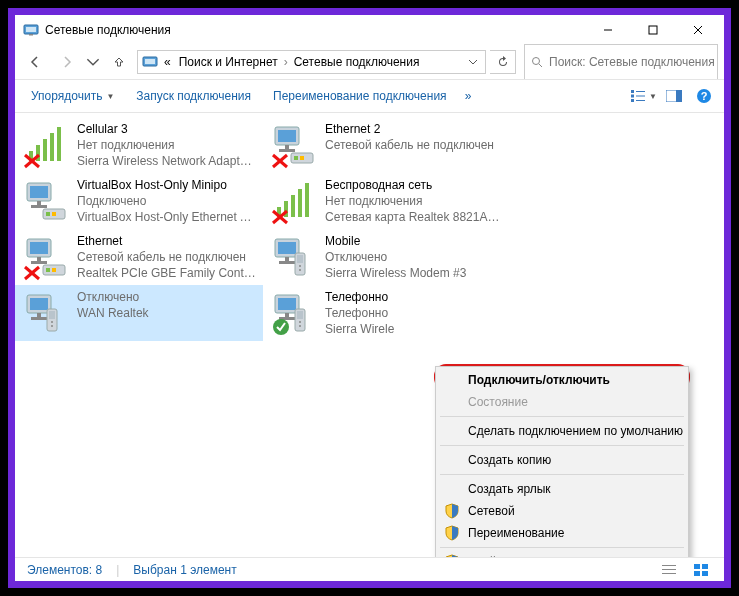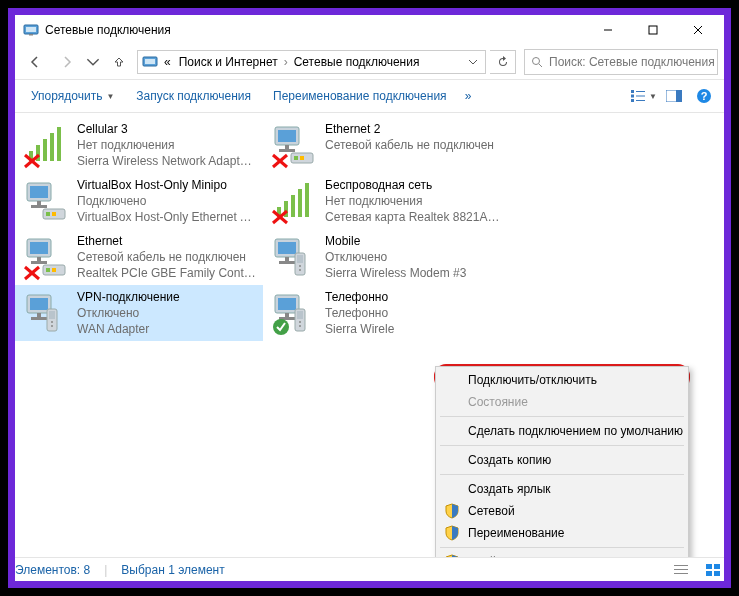--- a/index.html
+++ b/index.html
@@ -48,21 +48,21 @@
     align-items: center;
     padding: 0 2px;
     background: #fff;
   }
   .addrbar .crumb { padding: 0 4px; }
   .addrbar .sep { color: #888; padding: 0 2px; }
   .addr-icon { width: 20px; display:flex; align-items:center; justify-content:center; }
   .refresh { width: 26px; height:24px; border:1px solid #ccc; border-left:none; display:flex; align-items:center; justify-content:center; }
   .searchbox {
     width: 194px;
-    height: 26px;
+    height: 36px;
     border:1px solid #ccc;
     display:flex;
     align-items:center;
     color:#777;
     margin-left: 4px;
   }
   .searchbox .sicon { width:24px; display:flex; justify-content:center; }
   .cmdbar {
     display:flex;
     align-items:center;
@@ -105,21 +105,21 @@
   .conn-lines { display:flex; flex-direction:column; width: 180px; }
   .conn-lines div { white-space: nowrap; overflow:hidden; text-overflow: ellipsis; line-height: 16px; }
   .conn-name { color:#000; }
   .conn-status { color:#6d6d6d; }
   .conn-device { color:#6d6d6d; }
   .statusbar {
     height: 24px;
     border-top: 1px solid #e5e5e5;
     display:flex;
     align-items:center;
-    padding: 0 0;
+    padding: 0 12px;
     color:#1a63a8;
     font-size:12px;
     gap: 14px;
   }
   .statusbar .sb-spacer { flex:1; }
   .sb-icon { width:18px; height:16px; display:flex; align-items:center; }
   .ctxmenu {
     position:absolute;
     left: 420px;
     top: 253px;
@@ -388,23 +388,22 @@
               <rect x="4" y="6" width="24" height="18" rx="2" fill="#c9d3dc" stroke="#8aa"></rect>
               <rect x="7" y="9" width="18" height="12" fill="#5aa0d8"></rect>
               <rect x="14" y="24" width="4" height="4" fill="#888"></rect>
               <rect x="8" y="28" width="16" height="3" fill="#888"></rect>
               <rect x="24" y="20" width="10" height="22" rx="2" fill="#d0d6dc" stroke="#9aa"></rect>
               <rect x="26" y="22" width="6" height="8" fill="#b9c4cc"></rect>
               <circle cx="29" cy="33" r="1" fill="#888"></circle>
               <circle cx="29" cy="37" r="1" fill="#888"></circle>
             </svg></div>
           <div class="conn-lines">
-            <div class="conn-name">VPN-подключение</div>
             <div class="conn-status">Отключено</div>
-            <div class="conn-device">WAN Adapter</div>
+            <div class="conn-device">WAN Realtek</div>
           </div>
         </div>
         <div class="conn-item">
           <div class="conn-icon"><svg width="48" height="48" viewBox="0 0 48 48">
               <rect x="4" y="6" width="24" height="18" rx="2" fill="#c9d3dc" stroke="#8aa"></rect>
               <rect x="7" y="9" width="18" height="12" fill="#5aa0d8"></rect>
               <rect x="14" y="24" width="4" height="4" fill="#888"></rect>
               <rect x="8" y="28" width="16" height="3" fill="#888"></rect>
               <rect x="24" y="20" width="10" height="22" rx="2" fill="#d0d6dc" stroke="#9aa"></rect>
               <rect x="26" y="22" width="6" height="8" fill="#b9c4cc"></rect>
@@ -416,21 +415,21 @@
           <div class="conn-lines">
             <div class="conn-name">Телефонно</div>
             <div class="conn-status">Телефонно</div>
             <div class="conn-device">Sierra Wirele</div>
           </div>
         </div>
       </div>
 
     <div class="ctxmenu">
       <div class="ctxitem">
-        <span style="font-weight:normal">Подключить/отключить</span>
+        <span style="font-weight:bold">Подключить/отключить</span>
       </div>
       <div class="ctxitem disabled">
           <span>Состояние</span>
         </div>
       <div class="ctxsep"></div>
       <div class="ctxitem">
           <span>Сделать подключением по умолчанию</span>
         </div>
       <div class="ctxsep"></div>
       <div class="ctxitem">

